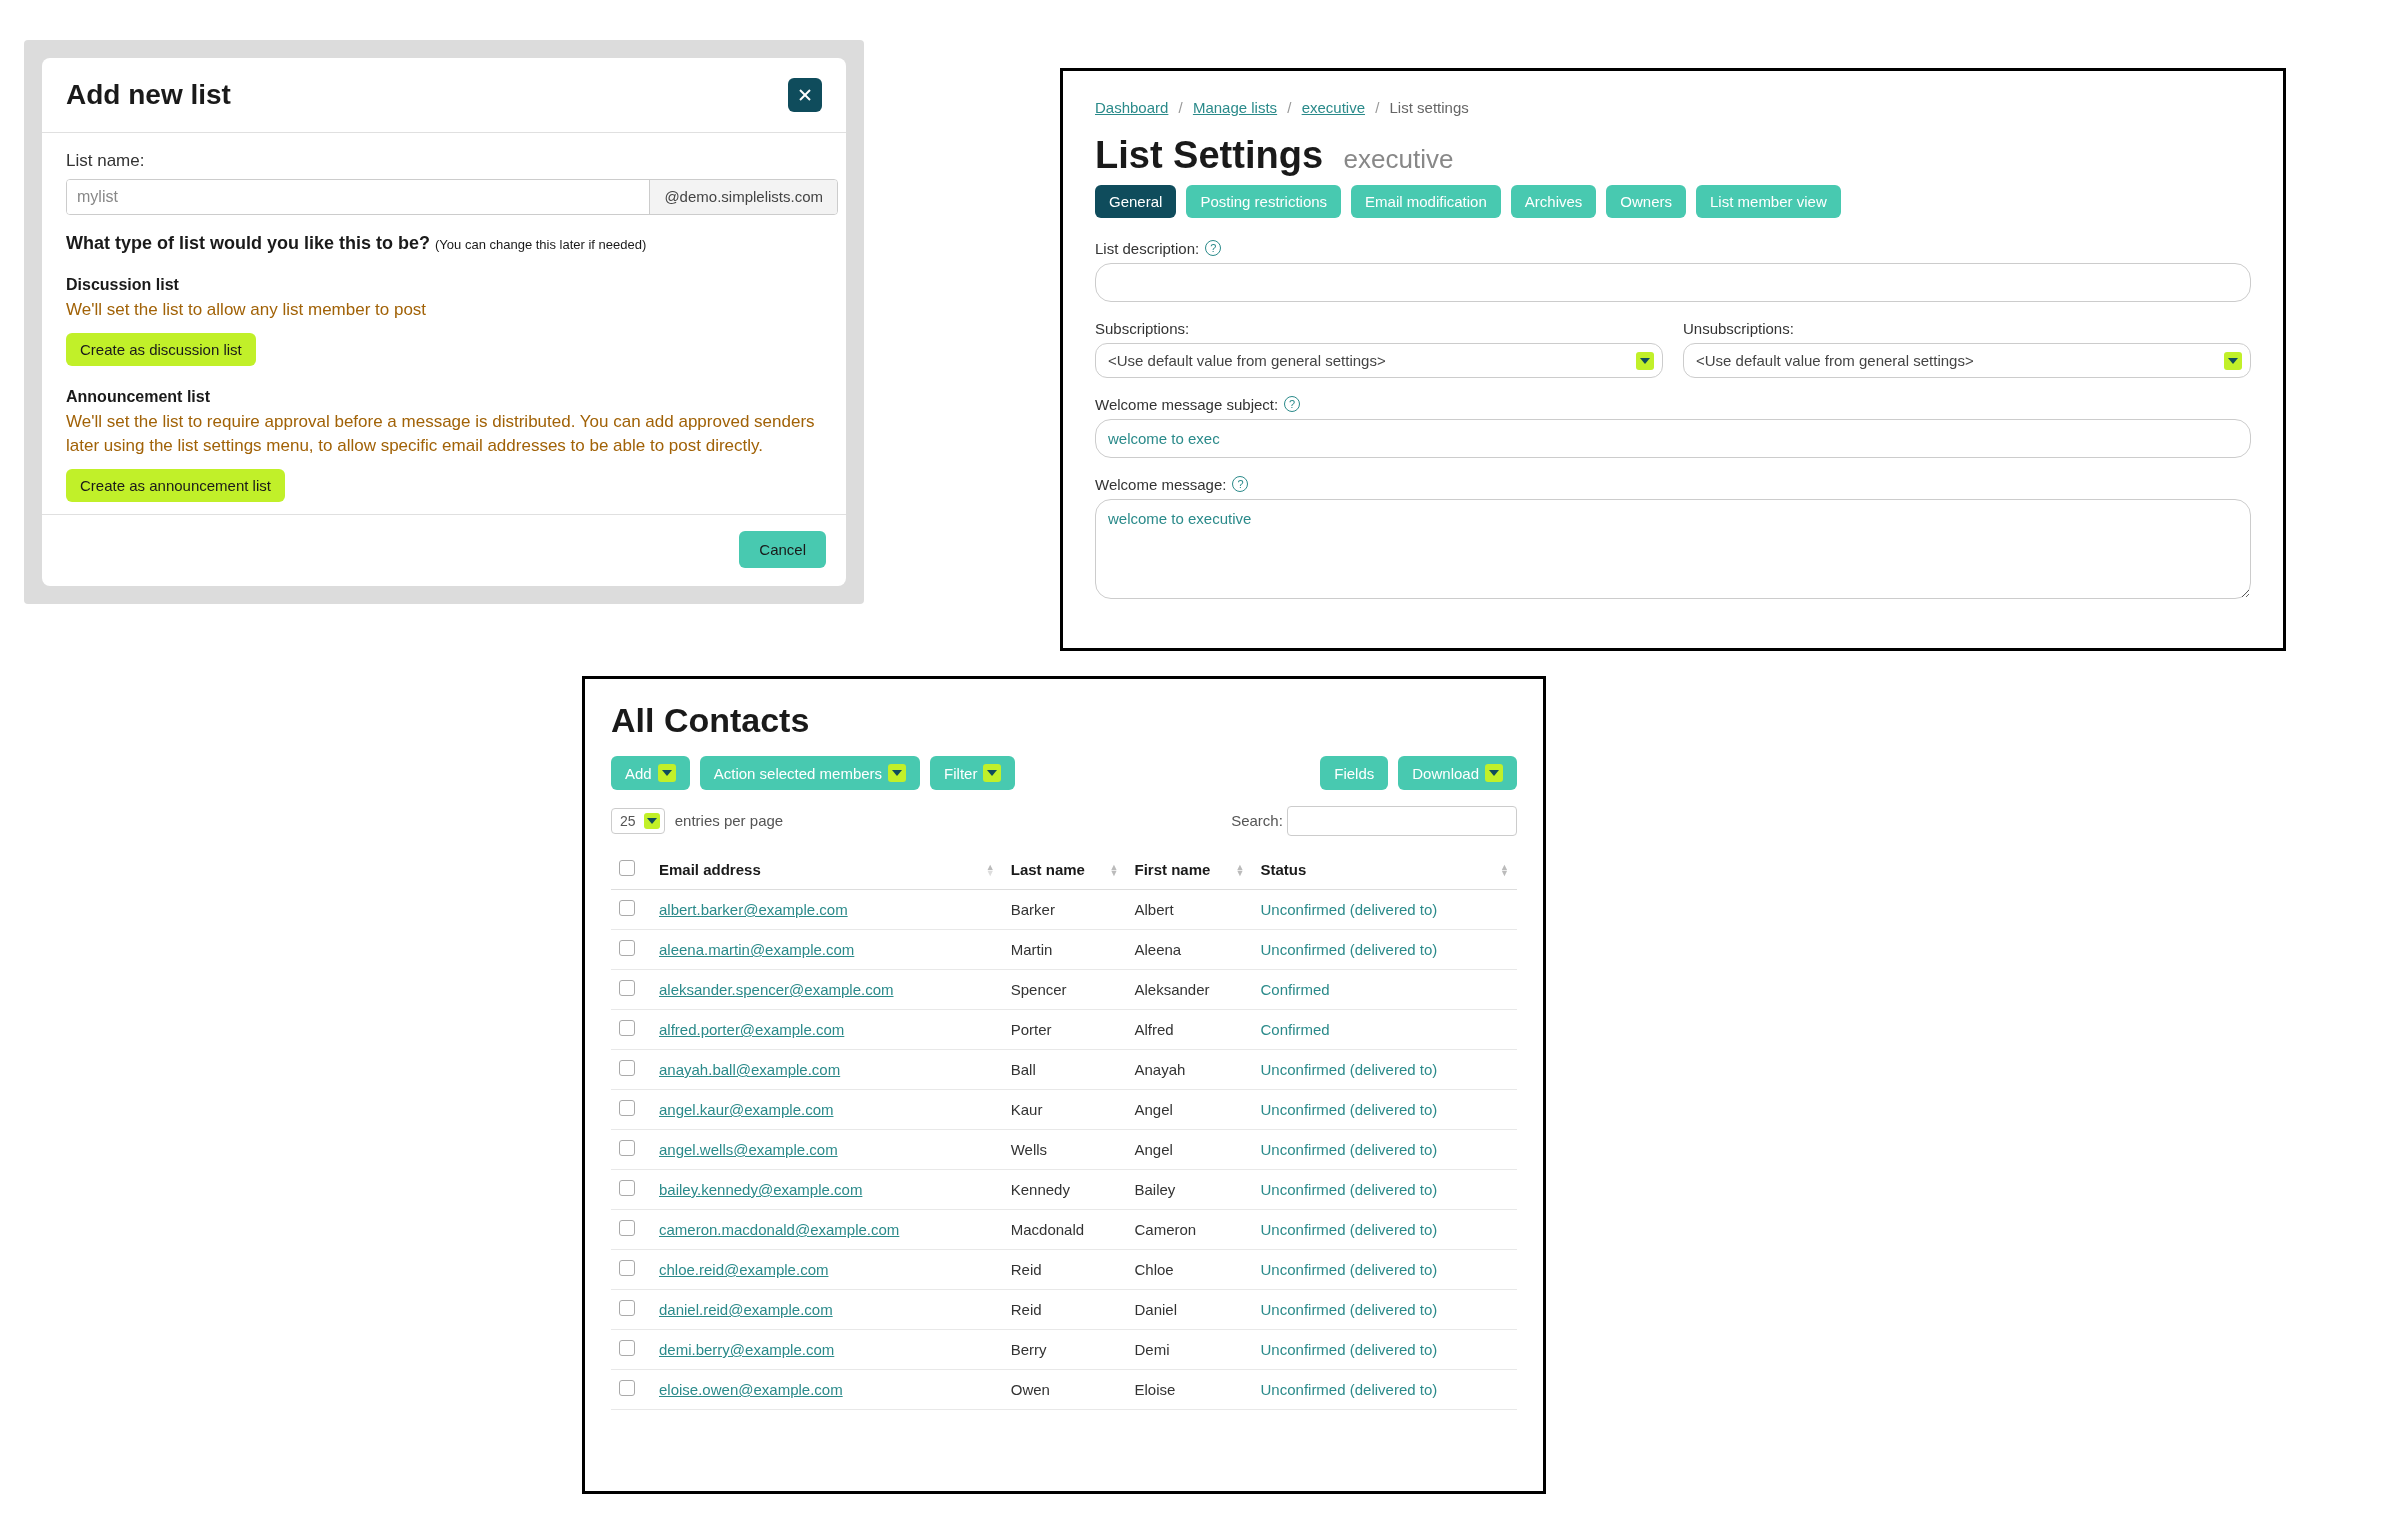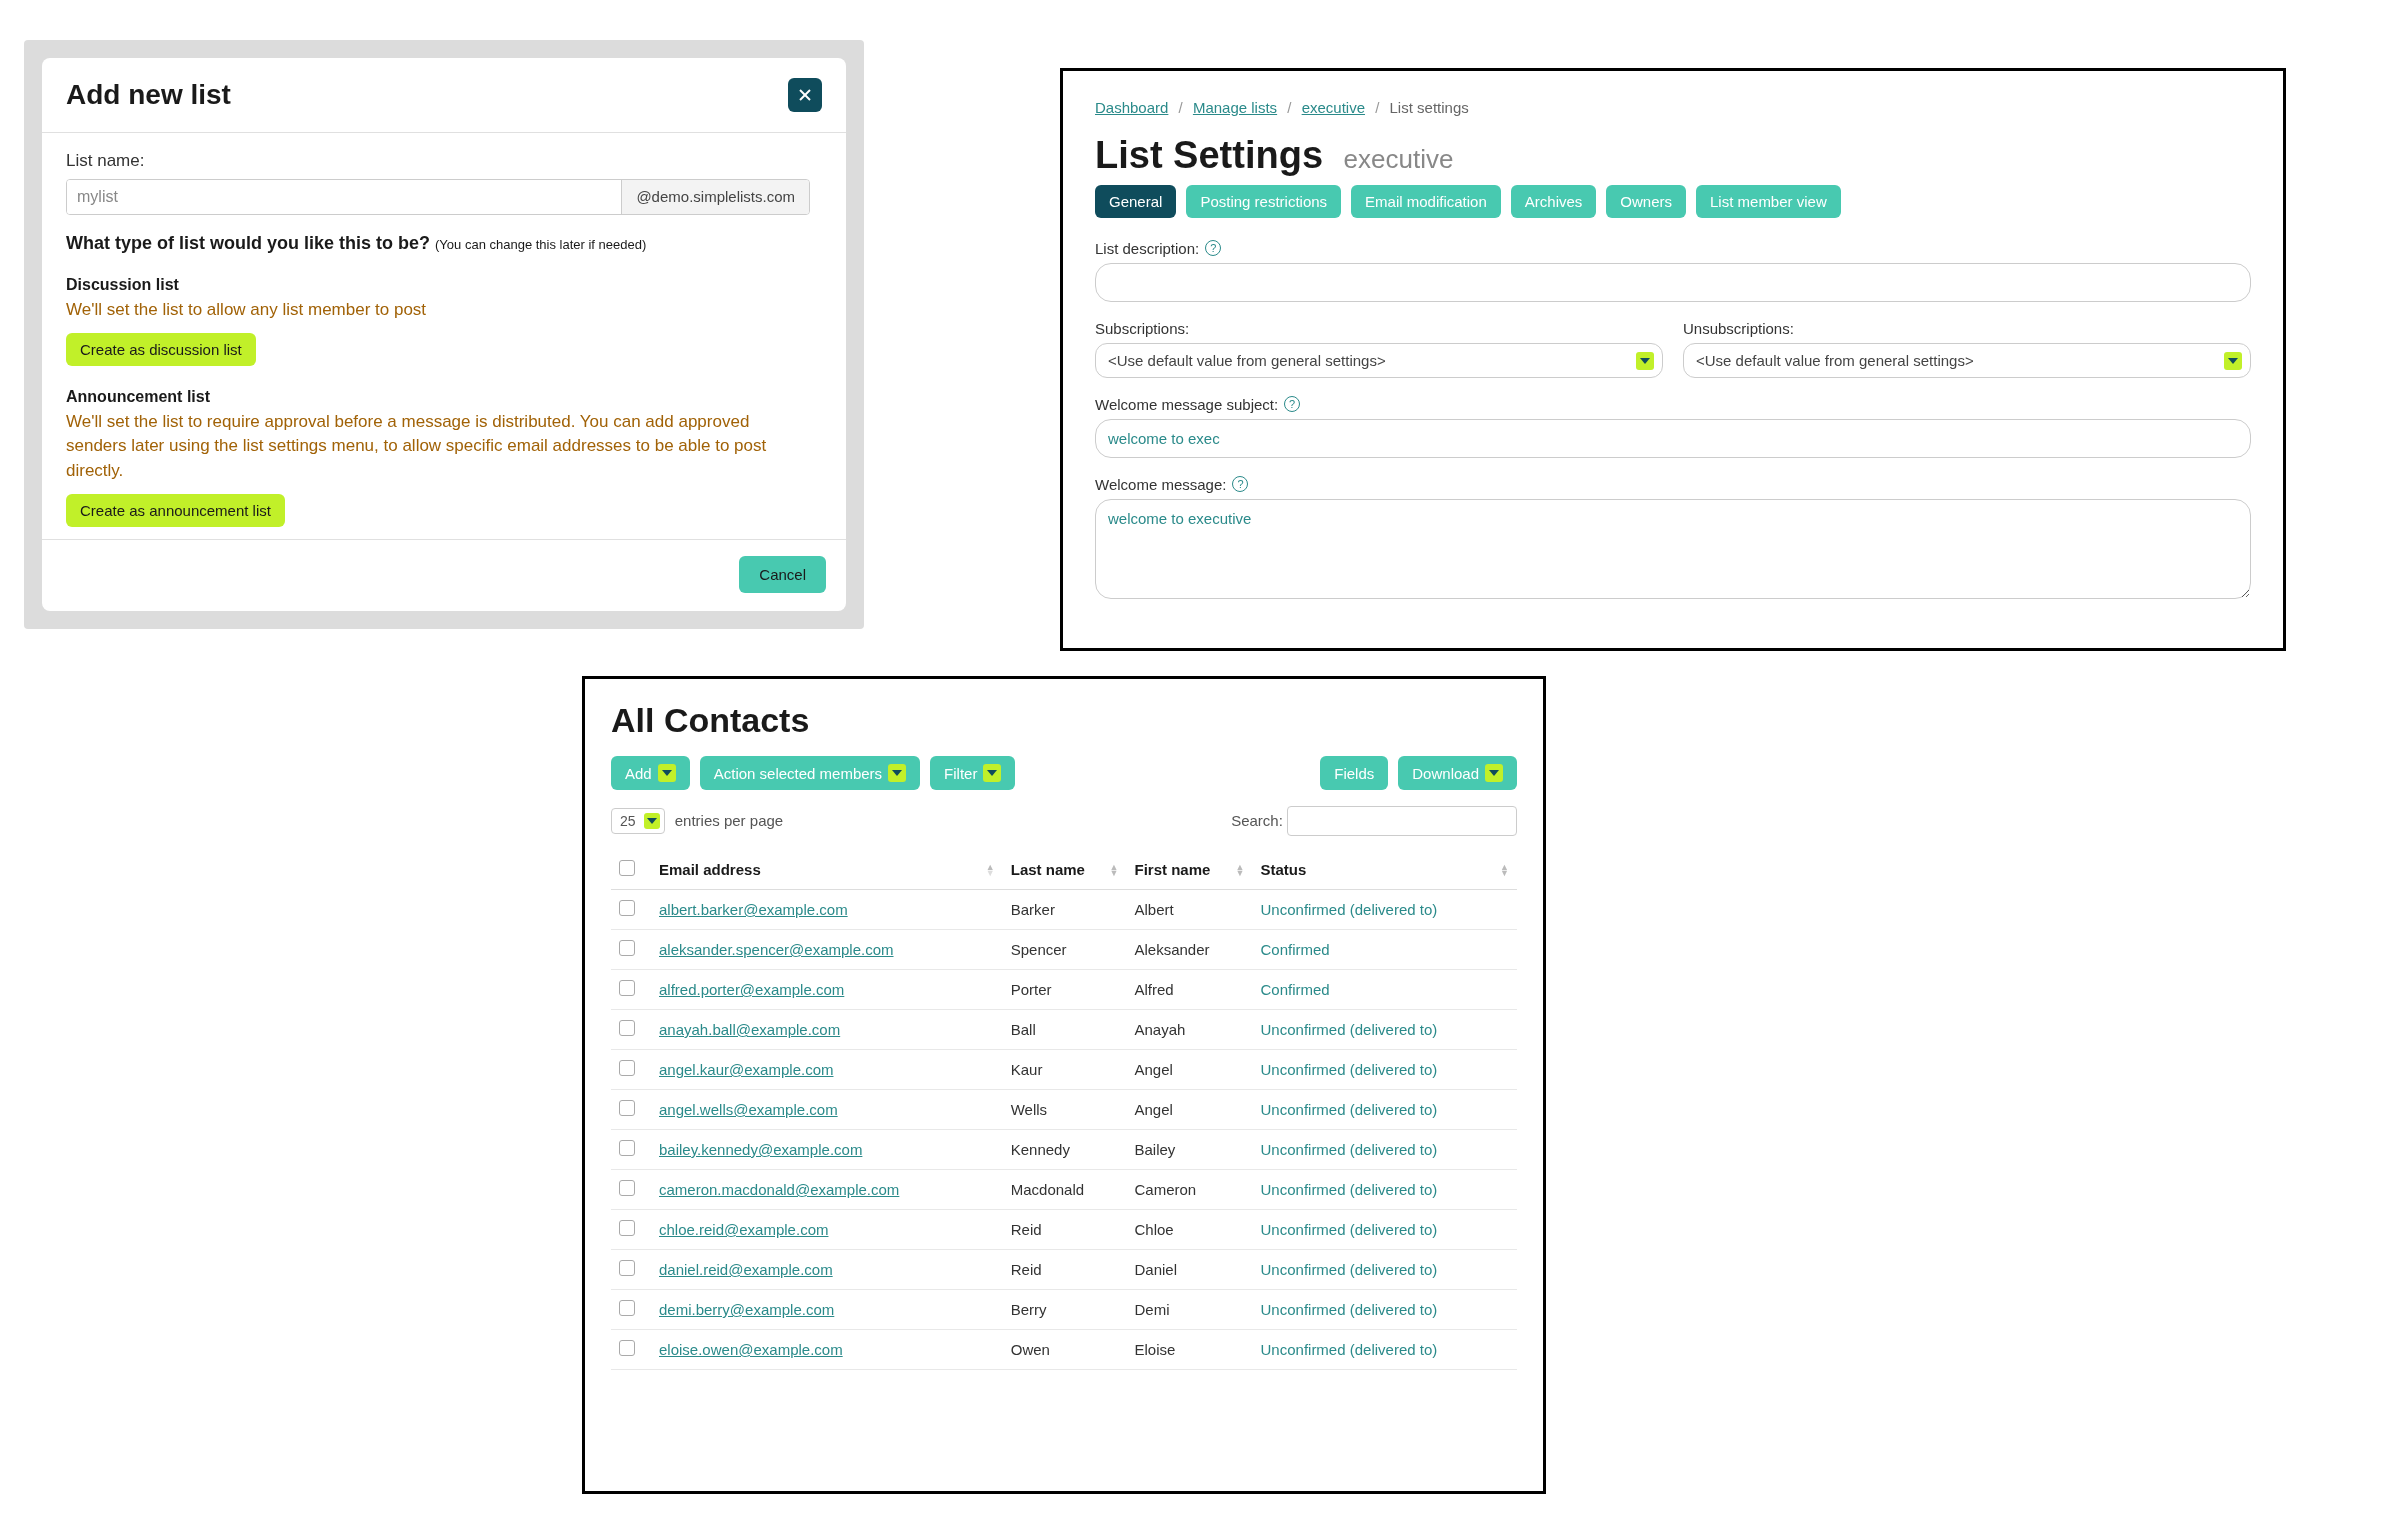--- a/index.html
+++ b/index.html
@@ -30,21 +30,21 @@
 .close-btn {
   width: 34px; height: 34px;
   background: #0f4c5c;
   color: #fff;
   border-radius: 6px;
   display: flex; align-items: center; justify-content: center;
   font-size: 18px;
   cursor: pointer;
 }
 .modal-divider { border: none; border-top: 1px solid #e0e0e0; }
-.modal-body { padding: 18px 36px 12px 24px; }
+.modal-body { padding: 18px 8px 12px 24px; }
 .form-label { font-size: 17px; color: #333; margin-bottom: 8px; display: block; }
 .input-group { display: flex; border: 1px solid #ccc; border-radius: 4px; overflow: hidden; margin-bottom: 18px; }
 .input-group input { flex: 1; border: none; padding: 8px 10px; font-size: 16px; color: #888; outline: none; }
 .input-group .suffix { background: #f3f3f3; border-left: 1px solid #ccc; padding: 8px 14px; font-size: 15px; color: #444; }
 .q-text { font-size: 18px; font-weight: bold; color: #1a1a1a; margin-bottom: 2px; }
 .q-text .note { font-weight: normal; font-size: 13px; }
 .section-title { font-size: 16px; font-weight: bold; margin-top: 22px; margin-bottom: 4px; color: #1a1a1a; }
 .section-desc { font-size: 17px; color: #a16207; line-height: 1.45; margin-bottom: 10px; }
 .lime-btn {
   display: inline-block;
@@ -340,20 +340,27 @@
     <tbody id="contacts-tbody">
         <tr>
           <td><span class="checkbox"></span></td>
           <td><a class="email-link">albert.barker@example.com</a></td>
           <td>Barker</td>
           <td>Albert</td>
           <td class="status">Unconfirmed (delivered to)</td>
         </tr>
         <tr>
           <td><span class="checkbox"></span></td>
+          <td><a class="email-link">aleena.martin@example.com</a></td>
+          <td>Martin</td>
+          <td>Aleena</td>
+          <td class="status">Unconfirmed (delivered to)</td>
+        </tr>
+        <tr>
+          <td><span class="checkbox"></span></td>
           <td><a class="email-link">aleksander.spencer@example.com</a></td>
           <td>Spencer</td>
           <td>Aleksander</td>
           <td class="status">Confirmed</td>
         </tr>
         <tr>
           <td><span class="checkbox"></span></td>
           <td><a class="email-link">alfred.porter@example.com</a></td>
           <td>Porter</td>
           <td>Alfred</td>

